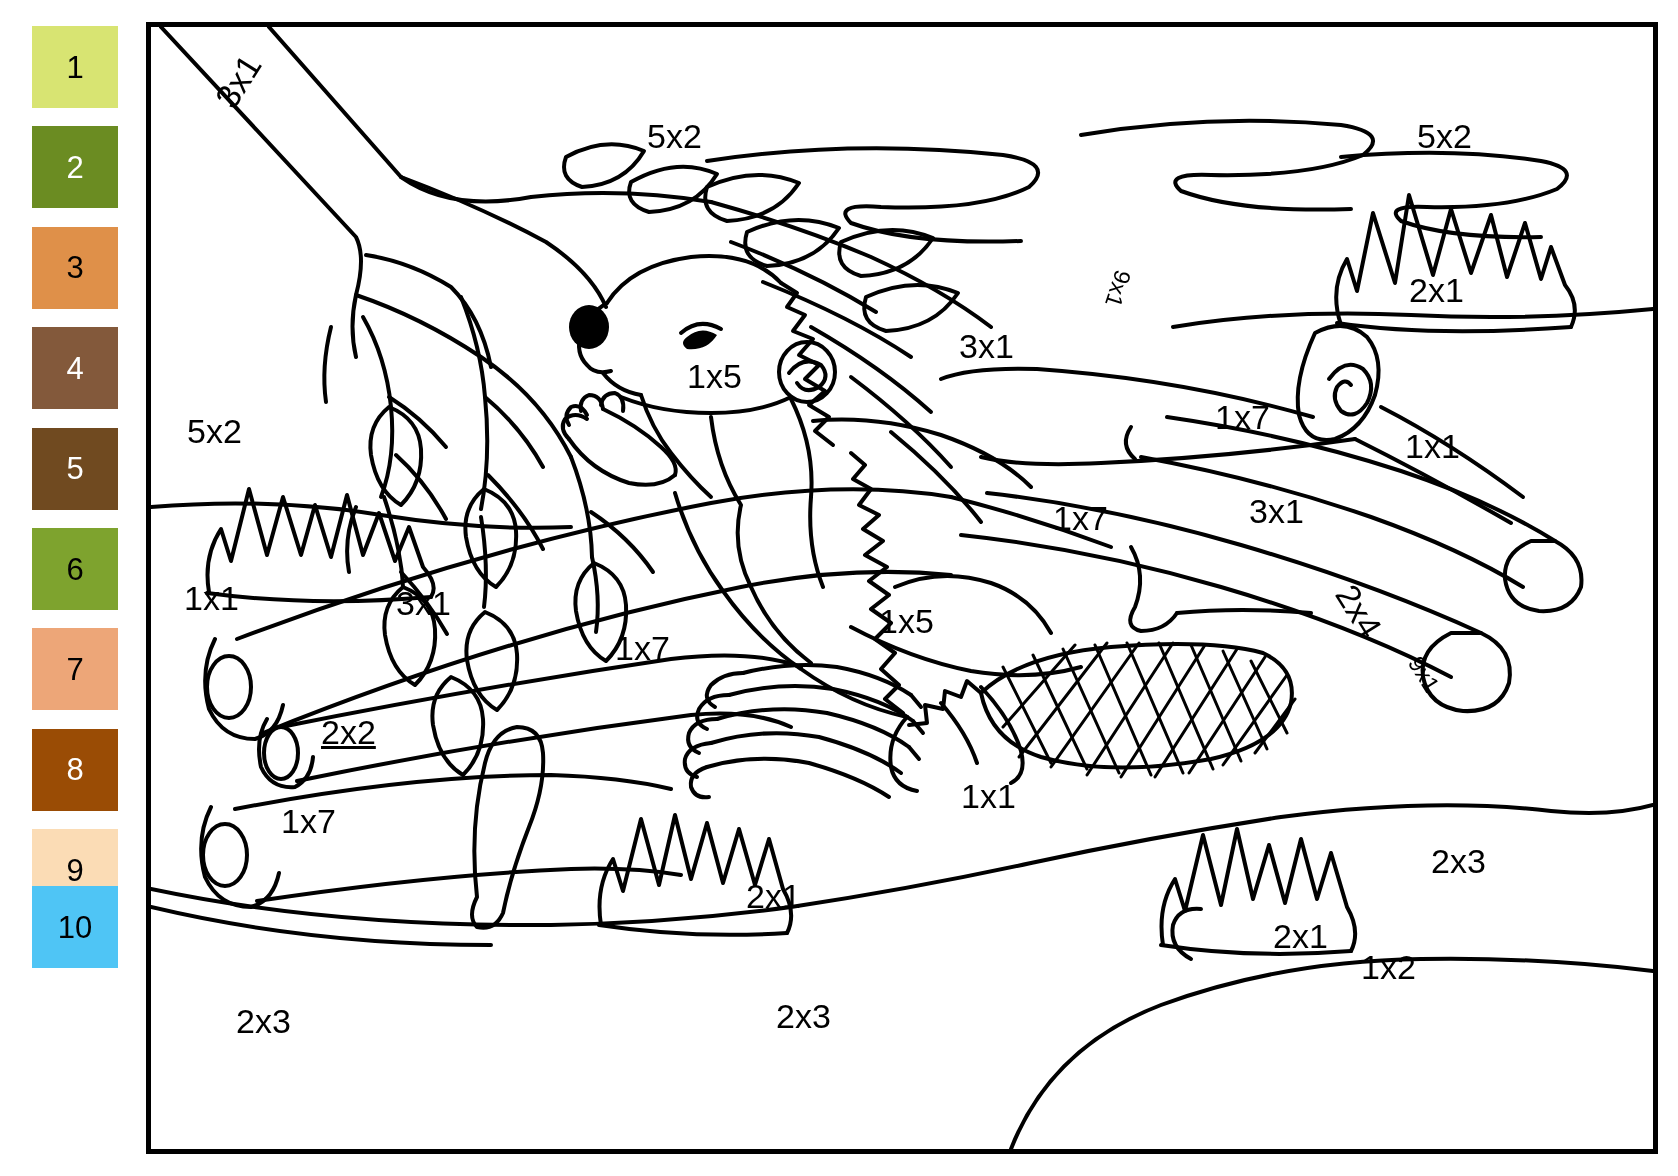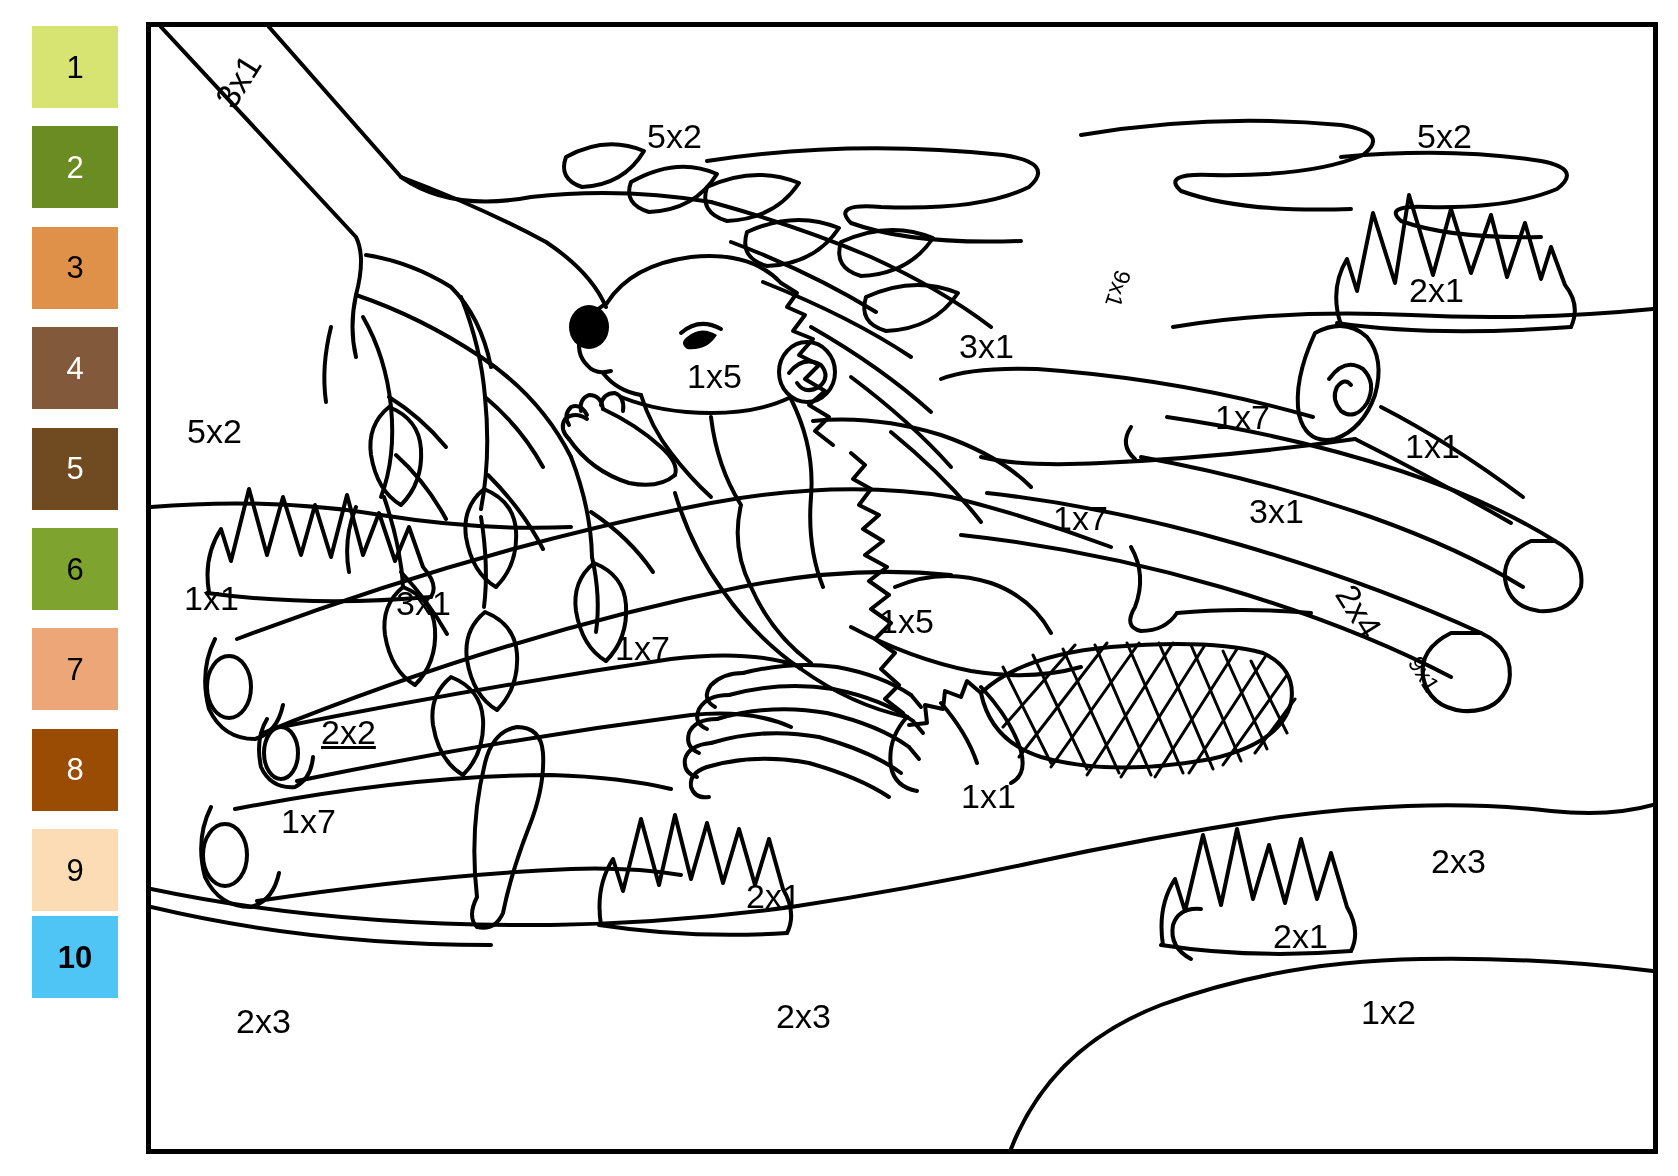--- a/index.html
+++ b/index.html
@@ -67,21 +67,21 @@
       </div>
       <div class="swatch" style="top: 628.4px; background: rgb(237, 166, 120); color: rgb(0, 0, 0);">
         <span>7</span>
       </div>
       <div class="swatch" style="top: 728.8px; background: rgb(154, 76, 5); color: rgb(255, 255, 255);">
         <span>8</span>
       </div>
       <div class="swatch" style="top: 829.2px; background: rgb(251, 220, 181); color: rgb(0, 0, 0);">
         <span>9</span>
       </div>
-      <div class="swatch" style="top: 916px; background: rgb(79, 197, 245); color: rgb(0, 0, 0); font-weight: bold;">
+      <div class="swatch" style="top: 886px; background: rgb(79, 197, 245); color: rgb(0, 0, 0);">
         <span>10</span>
       </div>
     </div>
 
   <div id="frame">
 
     <svg id="art" viewBox="0 0 1502 1122" xmlns="http://www.w3.org/2000/svg" fill="none" stroke="#000" stroke-width="4" stroke-linecap="round" stroke-linejoin="round">
 
       <g>
         <path d="M10 0 L205 210 Q215 230 205 268 Q198 300 205 330"></path>
@@ -312,16 +312,16 @@
       <div class="lbl" style="left: 464px; top: 602px;">1x7</div>
       <div class="lbl" style="left: 170px; top: 686px; text-decoration: underline;">2x2</div>
       <div class="lbl tiny" style="left: 1254px; top: 634px; transform: rotate(58deg);">9x1</div>
       <div class="lbl" style="left: 130px; top: 775px;">1x7</div>
       <div class="lbl" style="left: 810px; top: 750px;">1x1</div>
       <div class="lbl" style="left: 595px; top: 850px;">2x1</div>
       <div class="lbl" style="left: 1280px; top: 815px;">2x3</div>
       <div class="lbl" style="left: 1122px; top: 890px;">2x1</div>
       <div class="lbl" style="left: 85px; top: 975px;">2x3</div>
       <div class="lbl" style="left: 625px; top: 970px;">2x3</div>
-      <div class="lbl" style="left: 1210px; top: 966px;">1x2</div>
+      <div class="lbl" style="left: 1210px; top: 921px;">1x2</div>
     </div>
 
 </div>
 
 </body></html>

